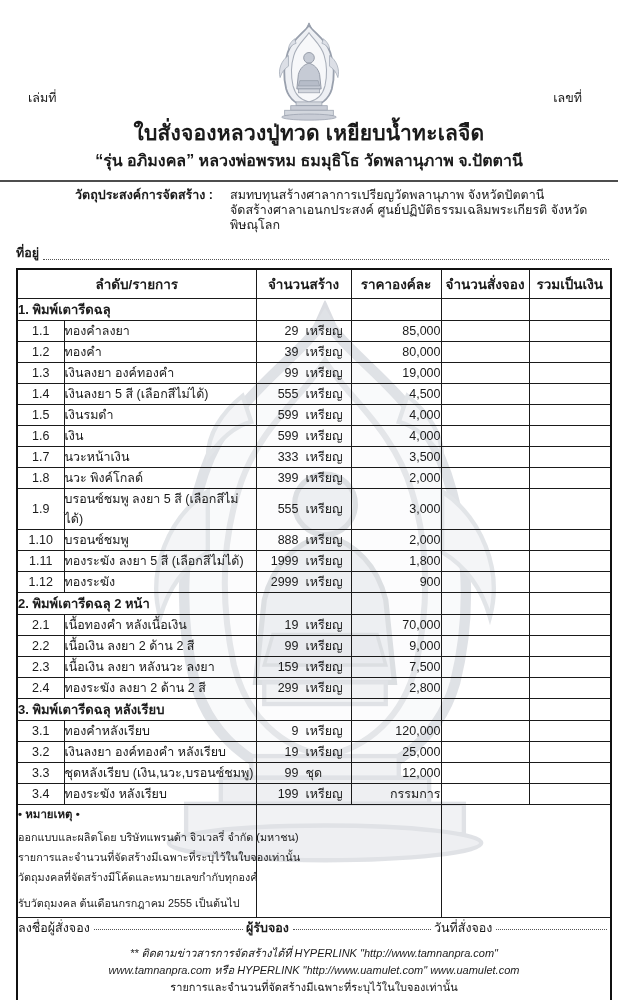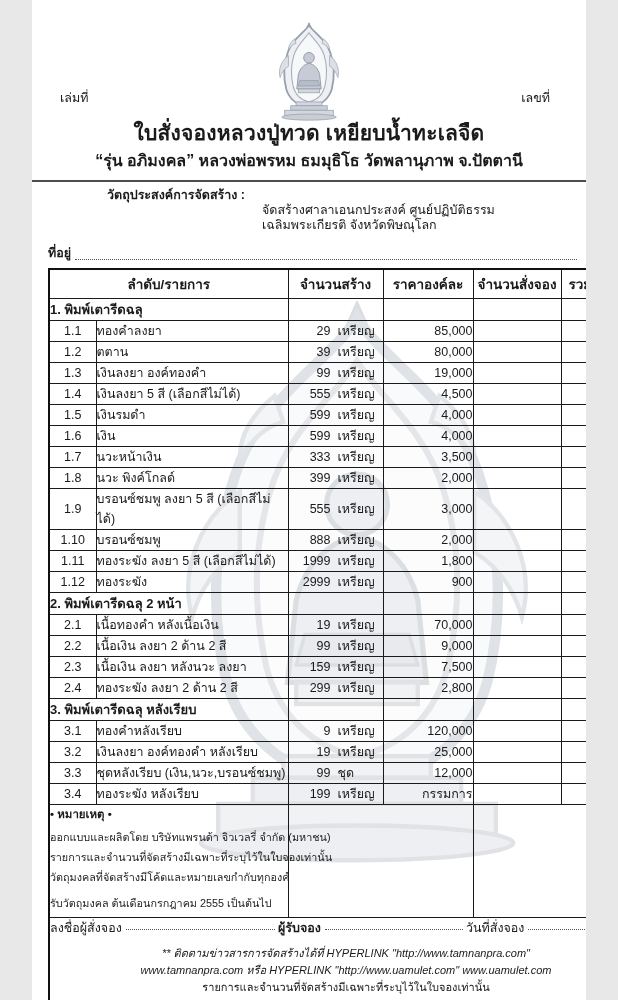--- a/index.html
+++ b/index.html
@@ -1,17 +1,17 @@
 <!DOCTYPE html>
 <html><head>
 <meta charset="utf-8">
 <style>
   html,body { margin:0; padding:0; background:#e8e8e8; }
   .page {
-    position:relative; width:554px; height:1000px; margin:0 auto;
+    position:relative; width:618px; height:1000px; margin:0 auto;
     background:#ffffff; overflow:hidden;
     font-family:"Liberation Sans","DejaVu Sans",sans-serif;
     color:#1a1a1a;
   }
   
   .vol-label { position:absolute; top:88px; left:28px; font-size:12.5px; }
   .num-label { position:absolute; top:88px; right:36px; font-size:12.5px; }
   .logo-wrap { position:absolute; top:22px; left:50%; transform:translateX(-50%); }
   .page-title { position:absolute; top:116px; left:0; width:100%; text-align:center; font-size:21px; font-weight:bold; letter-spacing:.2px; }
   .page-subtitle { position:absolute; top:148px; left:0; width:100%; text-align:center; font-size:16px; font-weight:bold; }
@@ -100,21 +100,21 @@
     </svg>
   </div>
 
   <div class="page-title">ใบสั่งจองหลวงปู่ทวด เหยียบน้ำทะเลจืด</div>
   <div class="page-subtitle">“รุ่น อภิมงคล” หลวงพ่อพรหม ธมมุธิโธ วัดพลานุภาพ จ.ปัตตานี</div>
   <div class="top-rule"></div>
 
   <div class="purpose">
     <span class="purpose-label">วัตถุประสงค์การจัดสร้าง :</span>
     <span class="purpose-lines">
-      <br>
+      <span>สมทบทุนสร้างศาลาการเปรียญวัดพลานุภาพ จังหวัดปัตตานี</span><br>
       <span>จัดสร้างศาลาเอนกประสงค์ ศูนย์ปฏิบัติธรรมเฉลิมพระเกียรติ จังหวัดพิษณุโลก</span>
     </span>
   </div>
 
 
   <div class="field-row addr-row">
     <span class="field-label">ที่อยู่</span>
     <span class="dots dots-addr"></span>
   </div>
 
@@ -148,21 +148,21 @@
           <tr class="data-row">
             <td class="c-no">1.1</td>
             <td class="c-name">ทองคำลงยา</td>
             <td class="c-qty"><span class="qty-num">29</span><span class="qty-unit">เหรียญ</span></td>
             <td class="c-price">85,000</td>
             <td class="c-order"></td>
             <td class="c-total"></td>
           </tr>
           <tr class="data-row">
             <td class="c-no">1.2</td>
-            <td class="c-name">ตตาน</td>
+            <td class="c-name">ทองคำ</td>
             <td class="c-qty"><span class="qty-num">39</span><span class="qty-unit">เหรียญ</span></td>
             <td class="c-price">80,000</td>
             <td class="c-order"></td>
             <td class="c-total"></td>
           </tr>
           <tr class="data-row">
             <td class="c-no">1.3</td>
             <td class="c-name">เงินลงยา องค์ทองคำ</td>
             <td class="c-qty"><span class="qty-num">99</span><span class="qty-unit">เหรียญ</span></td>
             <td class="c-price">19,000</td>

